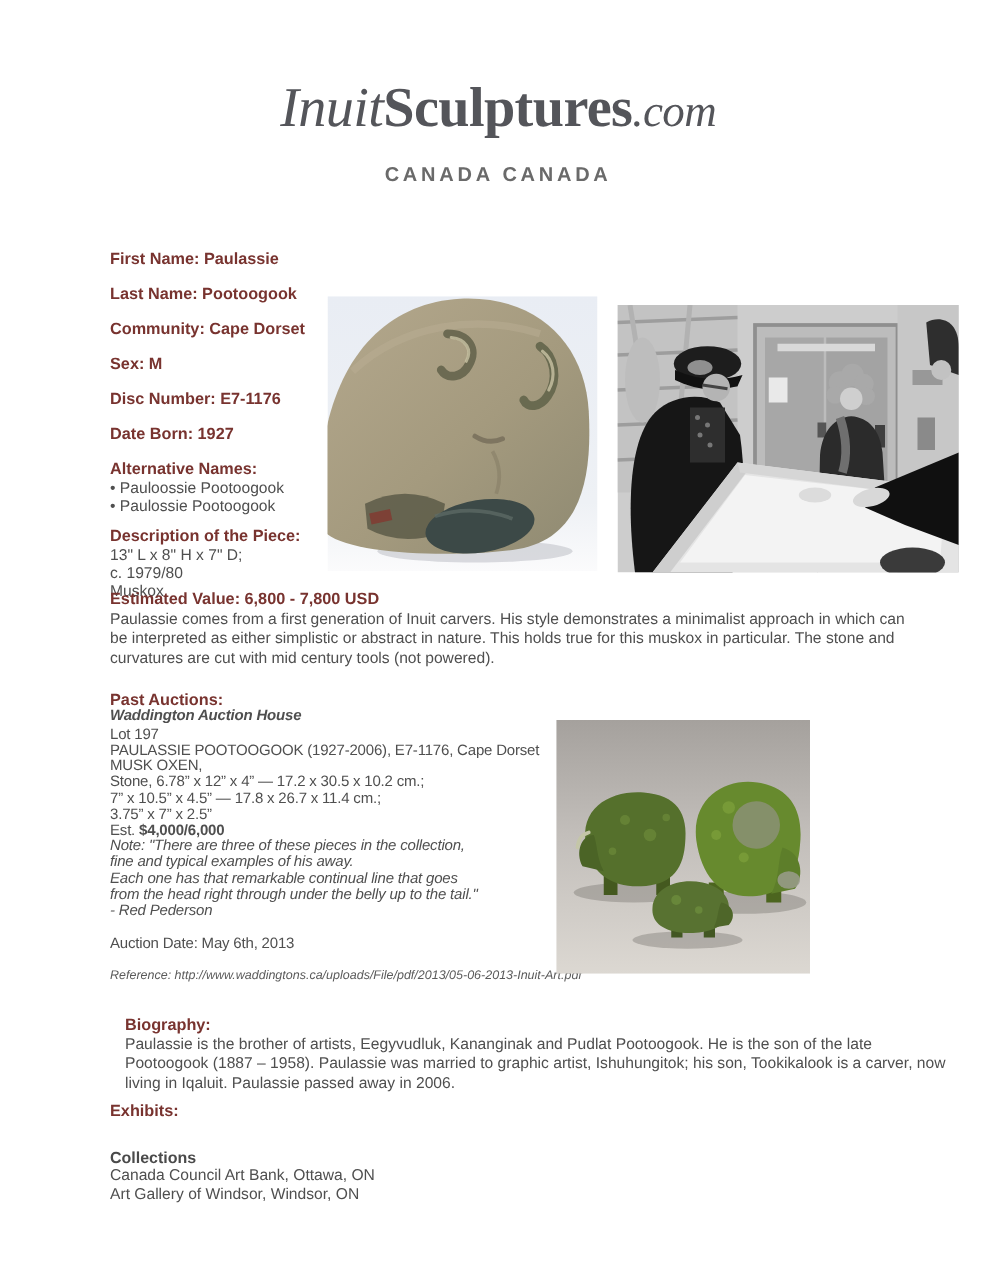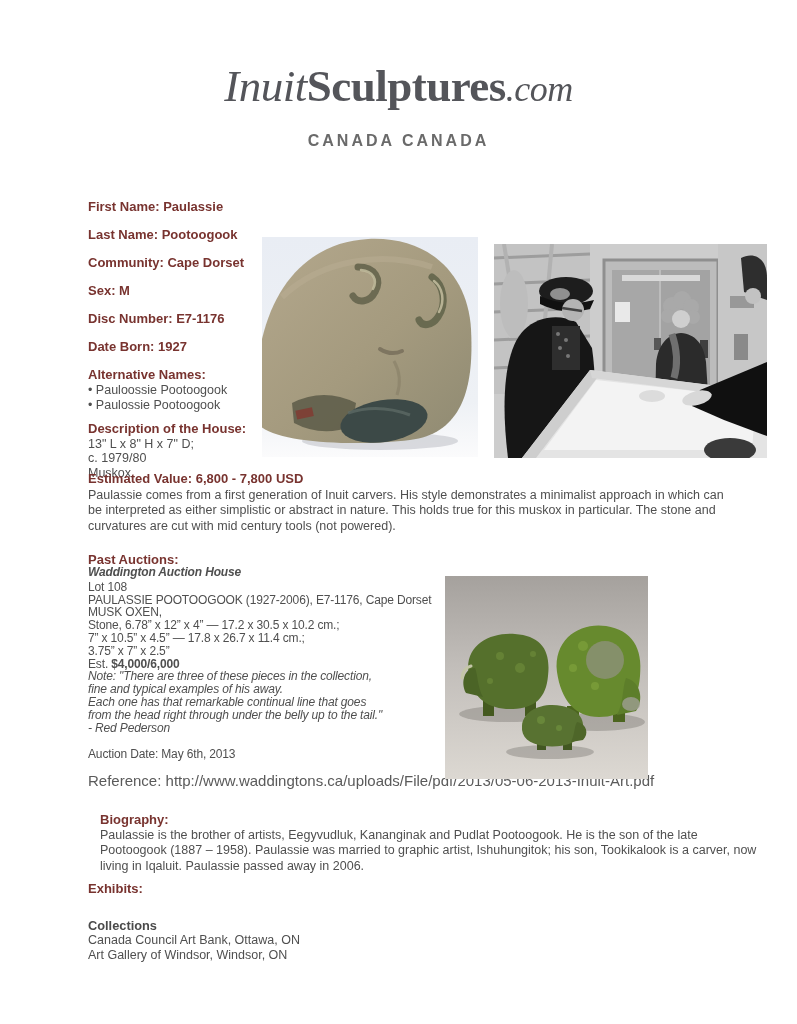--- a/index.html
+++ b/index.html
@@ -42,21 +42,21 @@
   .estimate .maroon { margin-bottom:3px; }
   
   .auctions { position:absolute; left:88px; top:537px; width:372px;
               font-size:12px; line-height:12.8px; letter-spacing:-0.15px; white-space:nowrap; }
   .auctions .maroon { letter-spacing:0; }
   .a-house { font-weight:700; font-style:italic; margin-bottom:2px; }
   .a-line  { color:#4f4f4f; }
   .a-est-b { font-weight:700; }
   .a-note  { font-style:italic; }
   .a-date  { margin-top:14px; }
-  .a-ref   { margin-top:14px; font-size:15px; color:#5a5a5a; letter-spacing:0; }
+  .a-ref   { margin-top:14px; font-size:10px; font-style:italic; color:#5a5a5a; letter-spacing:0; }
   
   .bio { position:absolute; left:100px; top:797px; width:658px; }
   .bio .maroon { margin-bottom:2px; }
   .exhibits { position:absolute; left:88px; top:866px; width:400px; }
   .coll-label { font-weight:700; color:#4a4a4a; font-size:12.8px; margin-top:23px; line-height:15px; }
   .coll-item { line-height:15.2px; }
 </style>
 </head>
 <body>
 
@@ -70,21 +70,21 @@
   <div class="info-col">
     <div class="maroon field">First Name: Paulassie</div>
     <div class="maroon field">Last Name: Pootoogook</div>
     <div class="maroon field">Community: Cape Dorset</div>
     <div class="maroon field">Sex: M</div>
     <div class="maroon field">Disc Number: E7-1176</div>
     <div class="maroon field">Date Born: 1927</div>
     <div class="maroon alt-label">Alternative Names:</div>
     <div class="gray bullet-line">Pauloossie Pootoogook</div>
     <div class="gray bullet-line">Paulossie Pootoogook</div>
-    <div class="maroon desc-label">Description of the House:</div>
+    <div class="maroon desc-label">Description of the Piece:</div>
     <div class="gray desc-line">13" L x 8" H x 7" D;</div>
     <div class="gray desc-line">c. 1979/80</div>
     <div class="gray desc-line">Muskox</div>
   </div>
 
   <svg class="img-head" viewBox="0 0 216 220" preserveAspectRatio="none" aria-hidden="true">
     <defs>
       <linearGradient id="stoneG" x1="0" y1="0" x2="1" y2="1">
         <stop offset="0" stop-color="#b4a88d"></stop>
         <stop offset="0.55" stop-color="#a49a7e"></stop>
@@ -181,21 +181,21 @@
   </svg>
 
   <div class="estimate">
     <div class="maroon">Estimated Value: 6,800 - 7,800 USD</div>
     <div class="gray para">Paulassie comes from a first generation of Inuit carvers. His style demonstrates a minimalist approach in which can be interpreted as either simplistic or abstract in nature. This holds true for this muskox in particular. The stone and curvatures are cut with mid century tools (not powered).</div>
   </div>
 
   <div class="auctions">
     <div class="maroon">Past Auctions:</div>
     <div class="a-line a-house">Waddington Auction House</div>
-    <div class="a-line">Lot 108</div>
+    <div class="a-line">Lot 197</div>
     <div class="a-line">PAULASSIE POOTOOGOOK (1927-2006), E7-1176, Cape Dorset</div>
     <div class="a-line">MUSK OXEN,</div>
     <div class="a-line">Stone, 6.78” x 12” x 4” — 17.2 x 30.5 x 10.2 cm.;</div>
     <div class="a-line">7” x 10.5” x 4.5” — 17.8 x 26.7 x 11.4 cm.;</div>
     <div class="a-line">3.75” x 7” x 2.5”</div>
     <div class="a-line"><span>Est. </span><span class="a-est-b">$4,000/6,000</span></div>
     <div class="a-line a-note">Note: "There are three of these pieces in the collection,</div>
     <div class="a-line a-note">fine and typical examples of his away.</div>
     <div class="a-line a-note">Each one has that remarkable continual line that goes</div>
     <div class="a-line a-note">from the head right through under the belly up to the tail."</div>

